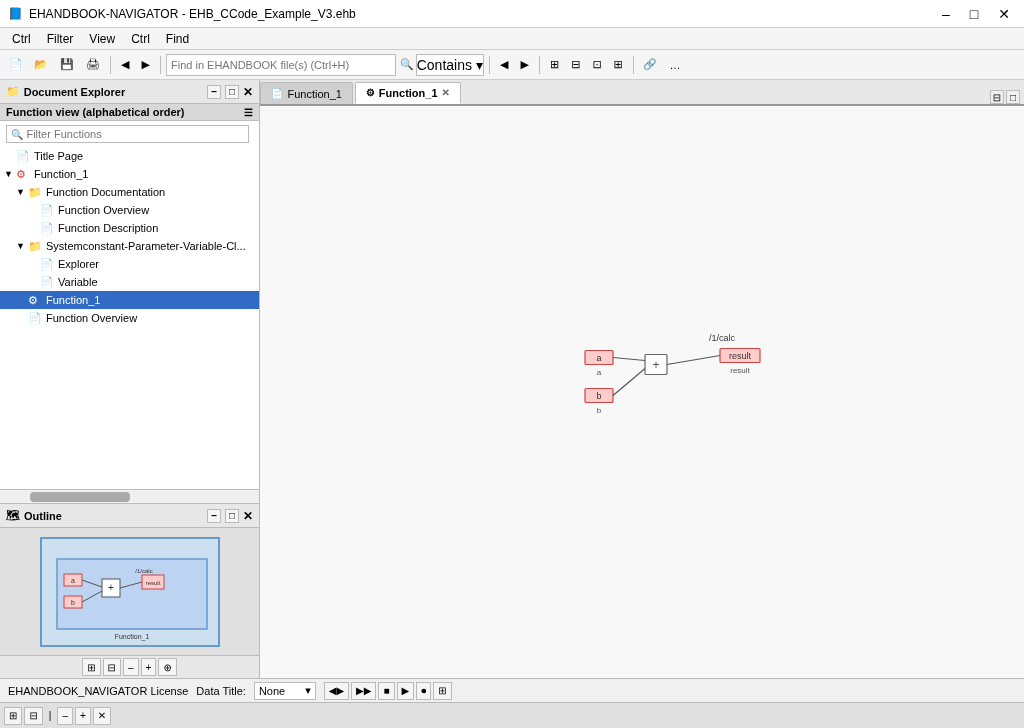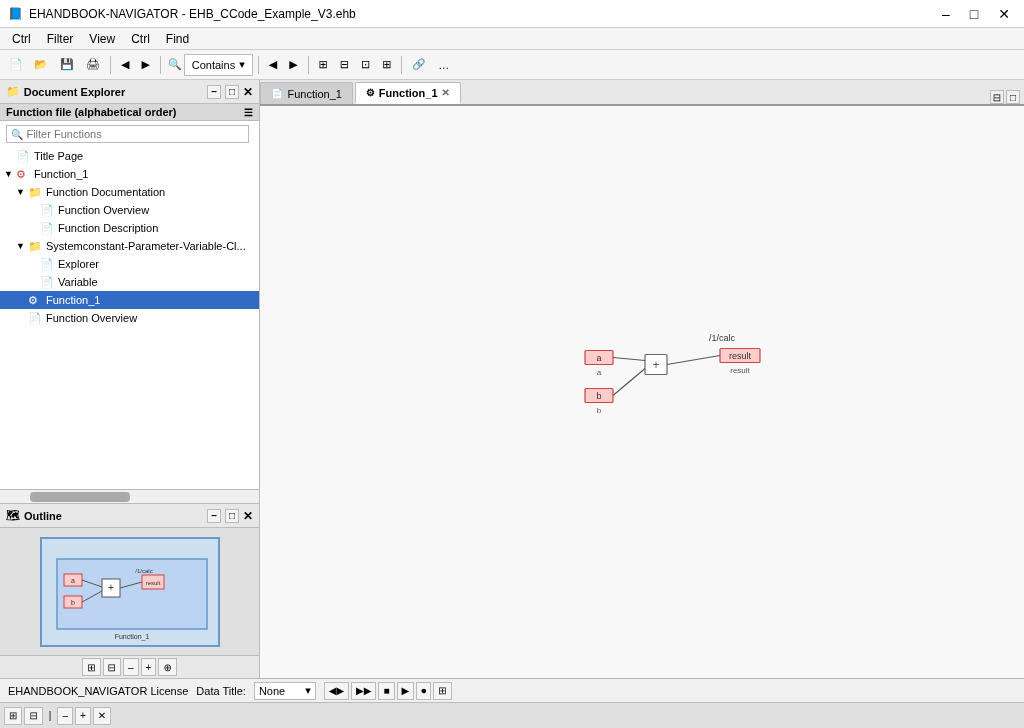--- a/index.html
+++ b/index.html
@@ -61,21 +61,21 @@
       border: 1px solid #bbb;
       background: #fff;
       height: 22px;
       padding: 0 4px;
     }
     .tb-search input {
       border: none; outline: none; font-size: 11px; width: 220px; background: transparent;
     }
     .tb-dropdown {
       display: flex; align-items: center;
-      border: 1px solid #bbb; background: #fff; height: 22px; padding: 0 7px; font-size: 11px; cursor: pointer;
+      border: 1px solid #bbb; background: #fff; height: 22px; padding: 0 0; font-size: 14px; cursor: pointer;
     }
 
     
     #main {
       display: flex;
       flex: 1;
       overflow: hidden;
     }
 
     
@@ -313,20 +313,23 @@
 
   <button class="tb-btn">📄</button>
   <button class="tb-btn">📂</button>
   <button class="tb-btn">💾</button>
   <button class="tb-btn">🖨</button>
   <div class="tb-sep"></div>
   <button class="tb-btn">◀</button>
   <button class="tb-btn">▶</button>
   <div class="tb-sep"></div>
 
+  <div class="tb-search">
+    <input type="text" placeholder="Find in EHANDBOOK file(s) (Ctrl+H)" style="">
+  </div>
   <span style="font-size:11px;margin-left:2px;">🔍</span>
   <div class="tb-dropdown">
     <span>Contains</span>
     <span style="margin-left:4px;">▾</span>
   </div>
   <div class="tb-sep"></div>
 
   <button class="tb-btn">◀</button>
   <button class="tb-btn">▶</button>
   <div class="tb-sep"></div>
@@ -350,21 +353,21 @@
           <span>Document Explorer</span>
         </div>
         <div style="display:flex;align-items:center;gap:4px;">
           <span class="panel-btn">–</span>
           <span class="panel-btn">□</span>
           <span class="panel-close">✕</span>
         </div>
       </div>
 
       <div class="section-title">
-        <span>Function file (alphabetical order)</span>
+        <span>Function view (alphabetical order)</span>
         <span class="section-icon">☰</span>
       </div>
 
       <div class="tree-filter">
         <span style="font-size:10px;margin-right:3px;">🔍</span>
         <input type="text" placeholder="Filter Functions" style="">
       </div>
 
       <div id="tree-content">
 

